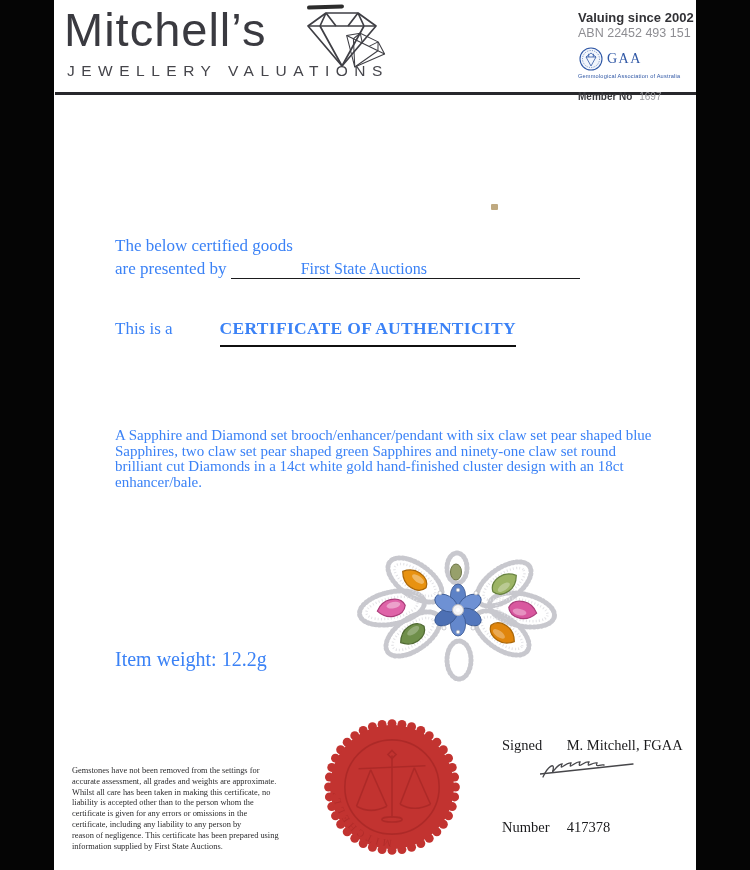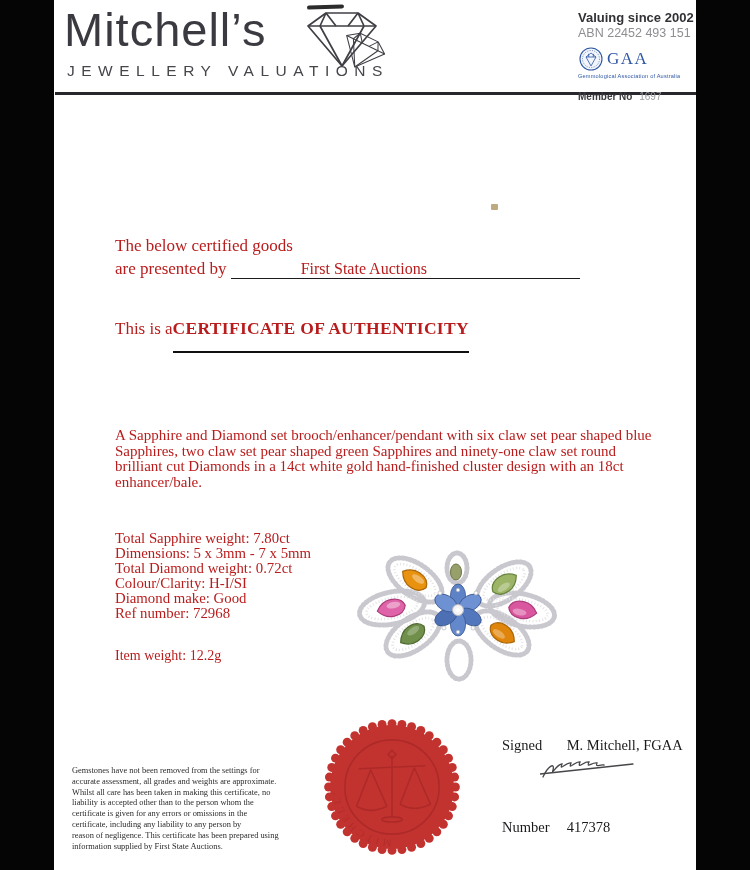--- a/index.html
+++ b/index.html
@@ -14,46 +14,46 @@
     font-weight:400; font-size:47px; color:#3a3a40; letter-spacing:1px; }
   .brand-diamonds { position:absolute; left:296px; top:4px; }
   .brand-subtitle { position:absolute; left:67px; top:62px; font-family:"Liberation Sans", sans-serif;
     font-size:15.5px; color:#45454b; letter-spacing:6.5px; }
   .header-rule { position:absolute; left:55px; top:92px; width:641px; height:2.5px; background:#28282c; }
 
   .hdr-right { position:absolute; left:578px; top:10px; width:120px; font-family:"Liberation Sans", sans-serif; }
   .valuing { font-size:13px; font-weight:bold; color:#323236; line-height:16px; }
   .abn { font-size:12.5px; color:#8e8e93; line-height:15px; }
   .gaa-row { display:flex; align-items:center; margin-top:4px; height:27px; }
-  .gaa-acronym { font-family:"Liberation Serif", serif; font-size:17px; letter-spacing:1.5px; margin-left:3px; }
+  .gaa-acronym { font-family:"Liberation Serif", serif; font-size:14px; letter-spacing:1.5px; margin-left:3px; }
   .gaa-full { font-size:5.6px; letter-spacing:0.2px; margin-top:1px; white-space:nowrap; }
   .member-row { margin-top:12px; font-size:10px; color:#3a3a3e; }
   .member-label { font-weight:600; }
   .member-number { color:#9a9a9f; margin-left:4px; }
 
   
   .smudge-top { position:absolute; left:307px; top:5px; width:37px; height:4px; background:#151515;
     border-radius:2px; transform:rotate(-2deg); opacity:.9; }
   .speck { position:absolute; left:491px; top:204px; width:7px; height:6px; background:#b49a6a;
     border-radius:1px; opacity:.85; }
 
   
-  .serif { font-family:"Liberation Serif", serif; color:#b91c1c; }
+  .serif { font-family:"Liberation Serif", serif; color:#3b82f6; }
   .intro-line1 { position:absolute; left:115px; top:236px; font-size:17px; }
   .intro-line2 { position:absolute; left:115px; top:259px; font-size:17px; white-space:nowrap; }
   .presented-fill { display:inline-block; width:349px; border-bottom:1.6px solid #1b1b1d;
     font-size:16px; padding-left:70px; vertical-align:bottom; }
   .title-row { position:absolute; left:115px; top:318px; font-size:17px; white-space:nowrap; }
-  .cert-title { font-size:17.5px; font-weight:bold; letter-spacing:0.3px; 
-    border-bottom:2px solid #101010; padding-bottom:13px; }
+  .cert-title { font-size:17.5px; font-weight:bold; letter-spacing:0.3px; margin-left:47px;
+    border-bottom:2px solid #101010; padding-bottom:7px; }
   .description { position:absolute; left:115px; top:428px; font-size:15px; line-height:15.7px; }
   .description span { display:block; white-space:nowrap; }
   .specs { position:absolute; left:115px; top:531px; font-size:14.8px; line-height:15px; }
   .specs span { display:block; white-space:nowrap; }
-  .item-weight { position:absolute; left:115px; top:648px; font-size:14px; }
+  .item-weight { position:absolute; left:115px; top:648px; font-size:20px; }
 
   .brooch-photo { position:absolute; left:356px; top:546px; }
   .seal { position:absolute; left:322px; top:717px; }
 
   .disclaimer { position:absolute; left:72px; top:766px; font-size:8.4px; line-height:10.8px; color:#2a2a2c; }
   .disclaimer span { display:block; white-space:nowrap; }
 
   .sig-row { position:absolute; font-size:14.5px; color:#1b1b1d; white-space:nowrap; }
   .sig-row .lbl { display:inline-block; width:61px; }
   .row-signed { left:502px; top:737px; }
@@ -117,28 +117,20 @@
     <span>This is a</span><span class="cert-title">CERTIFICATE OF AUTHENTICITY</span>
   </div>
 
   <div class="description serif">
     <span>A Sapphire and Diamond set brooch/enhancer/pendant with six claw set pear shaped blue</span>
     <span>Sapphires, two claw set pear shaped green Sapphires and ninety-one claw set round</span>
     <span>brilliant cut Diamonds in a 14ct white gold hand-finished cluster design with an 18ct</span>
     <span>enhancer/bale.</span>
   </div>
 
-  <div class="specs serif">
-    <span>Total Sapphire weight: 7.80ct</span>
-    <span>Dimensions: 5 x 3mm - 7 x 5mm</span>
-    <span>Total Diamond weight: 0.72ct</span>
-    <span>Colour/Clarity: H-I/SI</span>
-    <span>Diamond make: Good</span>
-    <span>Ref number: 72968</span>
-  </div>
   <div class="item-weight serif">Item weight: 12.2g</div>
 
   <svg class="brooch-photo" width="236" height="140" viewBox="0 0 236 140">
     <g fill="none" stroke="#c6c6cc" stroke-width="5" stroke-dasharray="1.3 2.6" stroke-linecap="round" opacity="0.95">
       <ellipse cx="59" cy="34" rx="31" ry="16" transform="rotate(35 59 34)"></ellipse>
       <ellipse cx="36" cy="62" rx="33" ry="16" transform="rotate(-12 36 62)"></ellipse>
       <ellipse cx="57" cy="88" rx="31" ry="16" transform="rotate(-35 57 88)"></ellipse>
       <ellipse cx="148" cy="38" rx="31" ry="16" transform="rotate(-35 148 38)"></ellipse>
       <ellipse cx="166" cy="64" rx="33" ry="16" transform="rotate(12 166 64)"></ellipse>
       <ellipse cx="146" cy="87" rx="31" ry="16" transform="rotate(35 146 87)"></ellipse>

